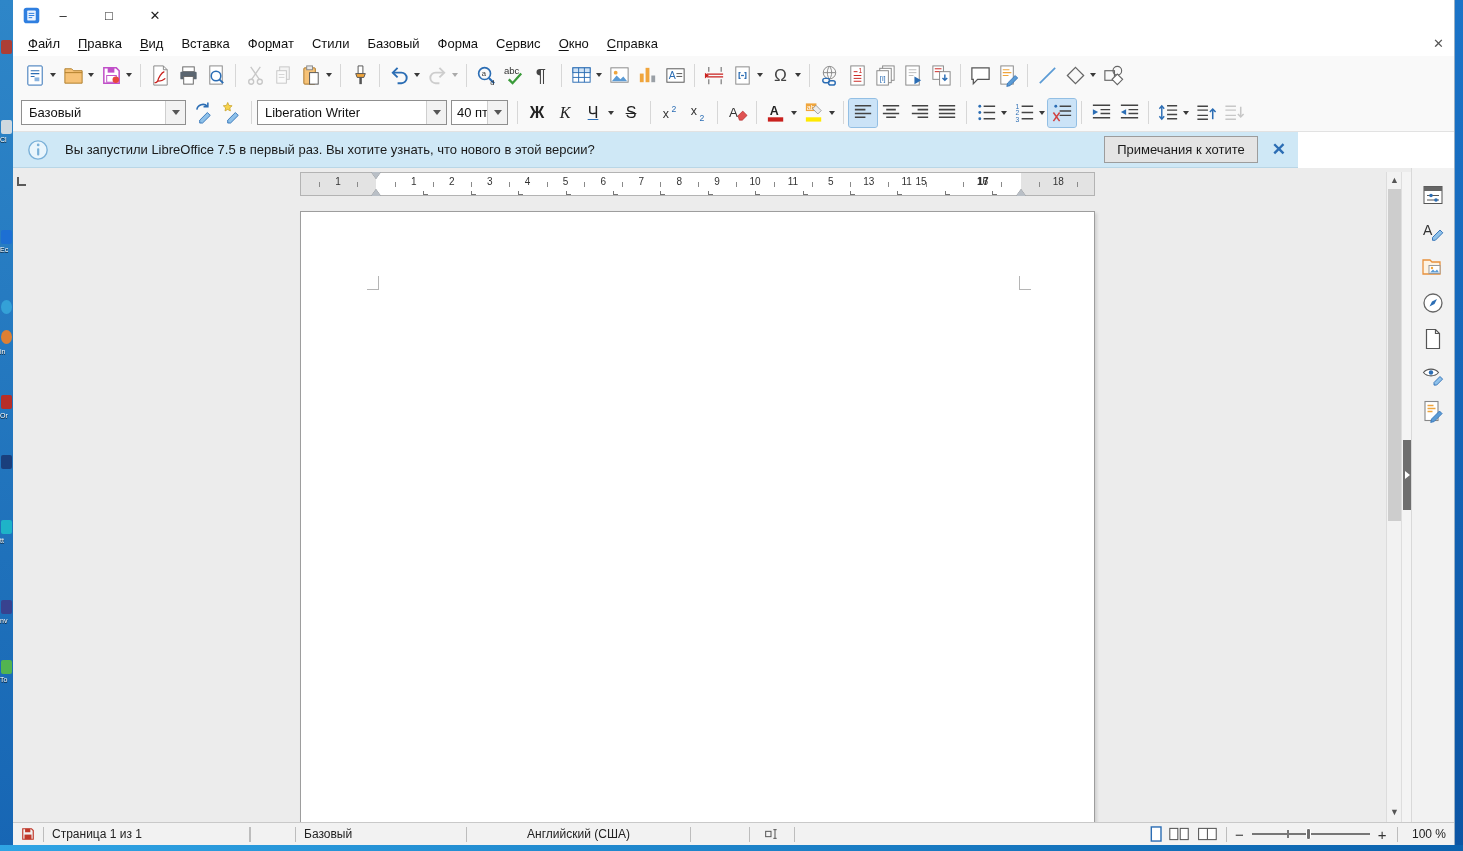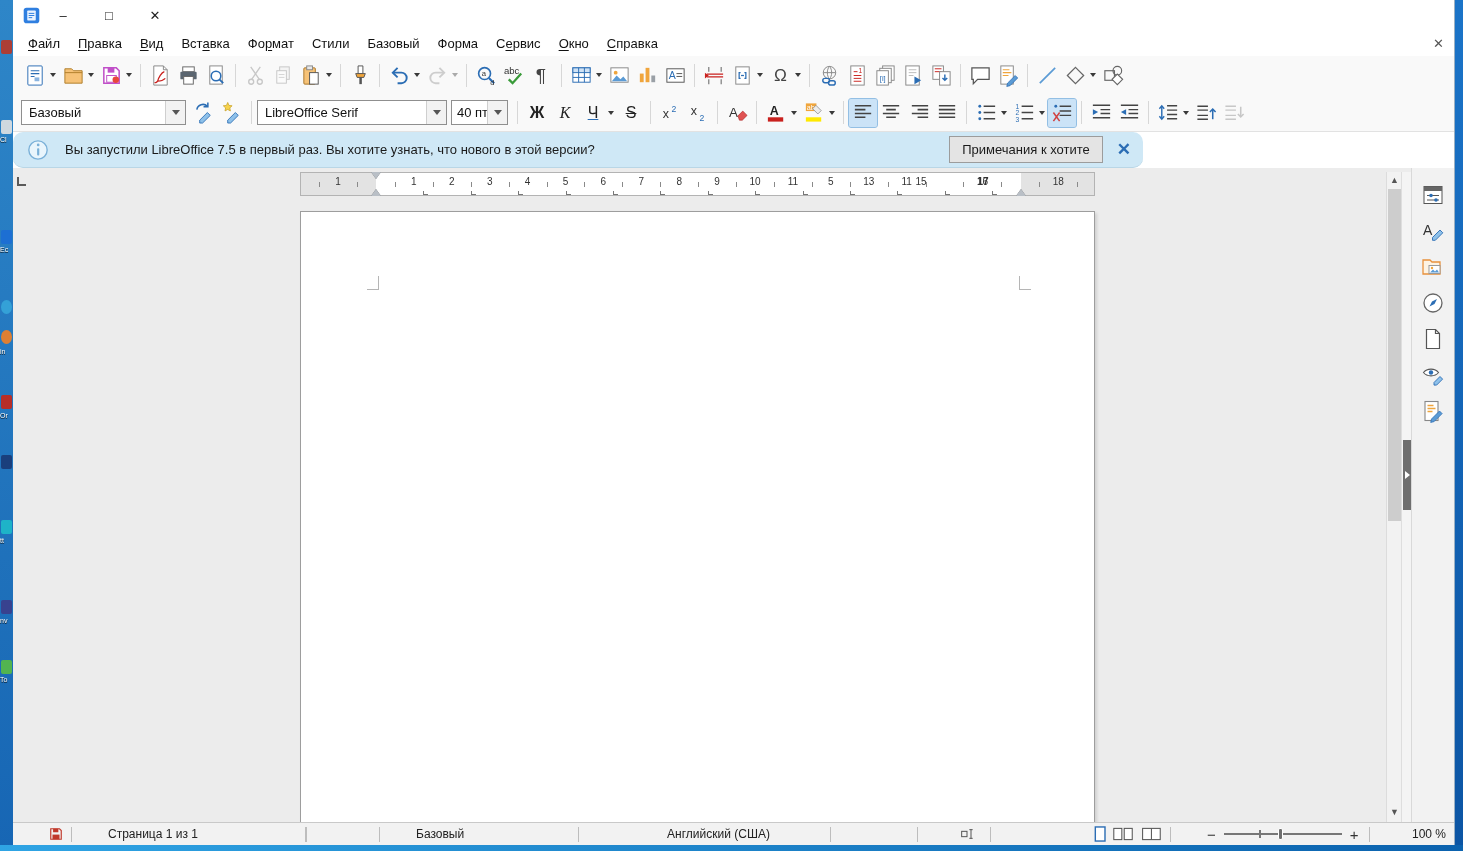--- a/index.html
+++ b/index.html
@@ -43,21 +43,21 @@
   .dd.disabled i { border-top-color:#aaa; }
   .tsep { width:1px; height:23px; background:#d7d7d7; margin:0 5px; flex:0 0 auto; }
 
   .combo { display:flex; align-items:stretch; height:25px; border:1px solid #8f8f8f; background:#fff; margin-right:4px; }
   .combo .val { font-size:13px; color:#111; padding:4px 7px 0 7px; flex:1; white-space:nowrap; overflow:hidden; }
   .combo .abox { width:20px; border-left:1px solid #cfcfcf; background:#f2f2f2; display:grid; place-items:center; }
   .combo .abox i { width:0; height:0; border-left:4px solid transparent; border-right:4px solid transparent; border-top:5px solid #555; }
   .fmt-letter { font-size:16px; color:#222; }
 
   
-  .infobar { height:36px; background:#cfe8f6; border-bottom:1px solid #b9d6e6; display:flex; align-items:center; padding:0 8px 0 14px; flex:0 0 auto; width:1130px;border-radius:10px; }
+  .infobar { height:36px; background:#cfe8f6; border-bottom:1px solid #b9d6e6; display:flex; align-items:center; padding:0 8px 0 14px; flex:0 0 auto; width:1285px; }
   .info-text { font-size:13px; color:#1a1a1a; margin-left:16px; flex:1; }
   .relnotes { font-size:13px; color:#1a1a1a; background:#e4e4e4; border:1px solid #9c9c9c; padding:5px 12px; margin-right:14px; white-space:nowrap; }
   .info-close { color:#2b6db4; font-size:17px; font-weight:bold; margin-right:4px; }
 
   
   .main { flex:1; position:relative; background:#ececec; overflow:hidden; }
   .tabsel { position:absolute; left:4px; top:9px; width:9px; height:9px; border-left:2px solid #5a5a5a; border-bottom:2px solid #5a5a5a; }
 
   .ruler { position:absolute; left:287px; top:4px; width:795px; height:24px; background:#fff; border:1px solid #b3b3b3; }
   .ruler .mz { position:absolute; top:0; height:100%; background:#e3e3e3; }
@@ -82,21 +82,21 @@
   .side-handle .grip i { width:0; height:0; border-top:4px solid transparent; border-bottom:4px solid transparent; border-left:5px solid #fff; }
 
   .sidebar { position:absolute; right:0; top:-36px; width:43px; bottom:0; background:#f2f2f2; border-left:1px solid #d9d9d9; display:flex; flex-direction:column; align-items:center; }
   .sbtn { width:30px; height:30px; margin-top:6px; display:grid; place-items:center; border-radius:2px; }
   .sbtn svg { width:24px; height:24px; }
   .sb-burger { margin-top:8px; margin-bottom:4px; }
 
   
   .statusbar { height:23px; background:#f2f2f2; border-top:1px solid #c9c9c9; display:flex; align-items:center; font-size:12px; color:#222; flex:0 0 auto; }
   .ssep { width:1px; height:15px; background:#bdbdbd; flex:0 0 auto; }
-  .seg { padding:0 8px; white-space:nowrap; overflow:hidden; flex:0 0 auto; display:flex; align-items:center; height:100%;margin-left:28px; }
+  .seg { padding:0 8px; white-space:nowrap; overflow:hidden; flex:0 0 auto; display:flex; align-items:center; height:100%; }
   .zoom-slider { display:flex; align-items:center; }
   .ztrack { position:relative; width:118px; height:2px; background:#777; margin:0 8px; }
   .znotch { position:absolute; left:30%; top:-3px; width:2px; height:8px; background:#777; }
   .zhandle { position:absolute; left:46%; top:-5px; width:5px; height:12px; background:#6f6f6f; border:1px solid #fff; border-radius:2px; }
   .zbtn { font-size:15px; color:#333; }
 </style>
 </head>
 <body>
 
 <div class="desk-left">
@@ -424,21 +424,21 @@
         </svg>
       </div>
     <div class="tbtn">
         <svg class="ic" viewBox="0 0 24 24">
           <path d="M7 1.5l1.3 3.1 3.3.4-2.4 2.2.6 3.2L7 8.8 4.2 10.4l.6-3.2L2.4 5l3.3-.4z" fill="#f7d34c" stroke="#caa32a" stroke-width=".8"></path>
           <path d="M7 20l8-8 3 3-8 8H7z" fill="#8ec1ea" stroke="#2b6db4" stroke-width=".9"></path>
         </svg>
       </div>
     <div class="tsep"></div>
     <div class="combo" style="width:190px">
-      <span class="val">LibreOffice Serif</span>
+      <span class="val">Liberation Writer</span>
       <span class="abox">
           <i></i>
         </span>
     </div>
     <div class="combo" style="width:57px">
       <span class="val" style="padding:4px 3px 0 5px">40 пт</span>
       <span class="abox">
           <i></i>
         </span>
     </div>

